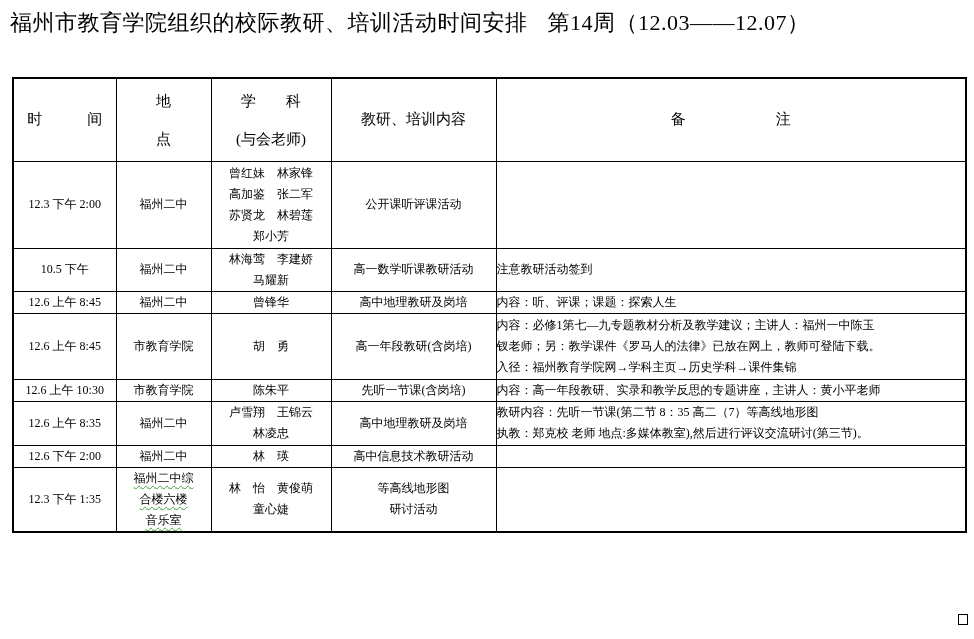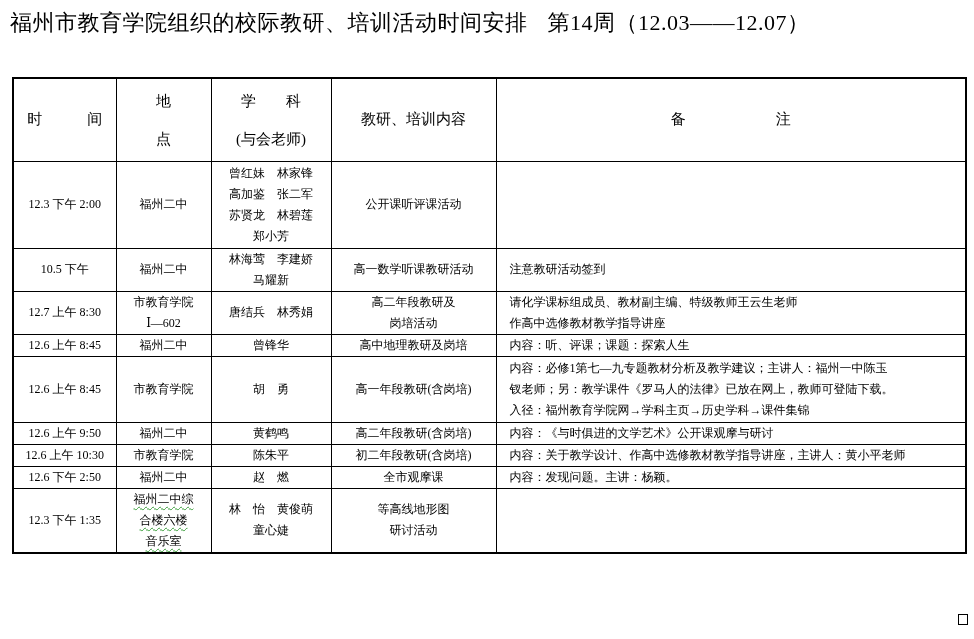--- a/index.html
+++ b/index.html
@@ -25,21 +25,21 @@
     overflow:hidden;
     padding:0 3px;
     font-size:12px;
     line-height:21px;
     vertical-align:middle;
     text-align:center;
     font-weight:normal;
   }
   th { font-size:15px; }
   th.tall { line-height:38px; }
-  td.remark { text-align:left; padding-left:13px; }
+  td.remark { text-align:left; padding-left:0; }
   td.spell-green { text-decoration:underline wavy #3a9d3a 1px; text-underline-offset:3px;margin-left:27px; }
   .anchor-mark {
     position:absolute; left:958px; top:614px;
     width:8px; height:9px; border:1px solid #000;
     background:#fff;
   }
 </style>
 </head>
 <body>
 
@@ -78,66 +78,58 @@
       <td class="remark"></td>
     </tr>
     <tr style="height:41px">
       <td>10.5 下午</td>
       <td>福州二中</td>
       <td>林海莺　李建娇
 马耀新</td>
       <td>高一数学听课教研活动</td>
       <td class="remark">注意教研活动签到</td>
     </tr>
-    <tr style="height:42px">
-      <td>12.7 上午 8:30</td>
-      <td>市教育学院
-Ⅰ—602</td>
-      <td>唐结兵　林秀娟</td>
-      <td>高二年段教研及
-岗培活动</td>
-      <td class="remark">请化学课标组成员、教材副主编、特级教师王云生老师
-作高中选修教材教学指导讲座</td>
-    </tr>
     <tr style="height:22px">
       <td>12.6 上午 8:45</td>
       <td>福州二中</td>
       <td>曾锋华</td>
       <td>高中地理教研及岗培</td>
       <td class="remark">内容：听、评课；课题：探索人生</td>
     </tr>
     <tr style="height:66px">
       <td>12.6 上午 8:45</td>
       <td>市教育学院</td>
       <td>胡　勇</td>
       <td>高一年段教研(含岗培)</td>
       <td class="remark">内容：必修1第七—九专题教材分析及教学建议；主讲人：福州一中陈玉
 钗老师；另：教学课件《罗马人的法律》已放在网上，教师可登陆下载。
 入径：福州教育学院网→学科主页→历史学科→课件集锦</td>
     </tr>
     <tr style="height:22px">
-      <td>12.6 上午 9:50</td>
-      <td>福州二中</td>
-      <td>黄鹤鸣</td>
-      <td>高二年段教研(含岗培)</td>
-      <td class="remark">内容：《与时俱进的文学艺术》公开课观摩与研讨</td>
-    </tr>
-    <tr style="height:22px">
       <td>12.6 上午 10:30</td>
       <td>市教育学院</td>
       <td>陈朱平</td>
-      <td>初二年段教研(含岗培)</td>
-      <td class="remark">内容：关于教学设计、作高中选修教材教学指导讲座，主讲人：黄小平老师</td>
+      <td>先听一节课(含岗培)</td>
+      <td class="remark">内容：高一年段教研、实录和教学反思的专题讲座，主讲人：黄小平老师</td>
+    </tr>
+    <tr style="height:44px">
+      <td>12.6 上午 8:35</td>
+      <td>福州二中</td>
+      <td>卢雪翔　王锦云
+林凌忠</td>
+      <td>高中地理教研及岗培</td>
+      <td class="remark">教研内容：先听一节课(第二节 8：35 高二（7）等高线地形图
+执教：郑克校 老师  地点:多媒体教室),然后进行评议交流研讨(第三节)。</td>
     </tr>
     <tr style="height:22px">
-      <td>12.6 下午 2:50</td>
+      <td>12.6 下午 2:00</td>
       <td>福州二中</td>
-      <td>赵　燃</td>
-      <td>全市观摩课</td>
-      <td class="remark">内容：发现问题。主讲：杨颖。</td>
+      <td>林　瑛</td>
+      <td>高中信息技术教研活动</td>
+      <td class="remark"></td>
     </tr>
     <tr style="height:64px">
       <td>12.3 下午 1:35</td>
       <td class="spell-green">福州二中综
 合楼六楼
 音乐室</td>
       <td>林　怡　黄俊萌
 童心婕</td>
       <td>等高线地形图
 研讨活动</td>

